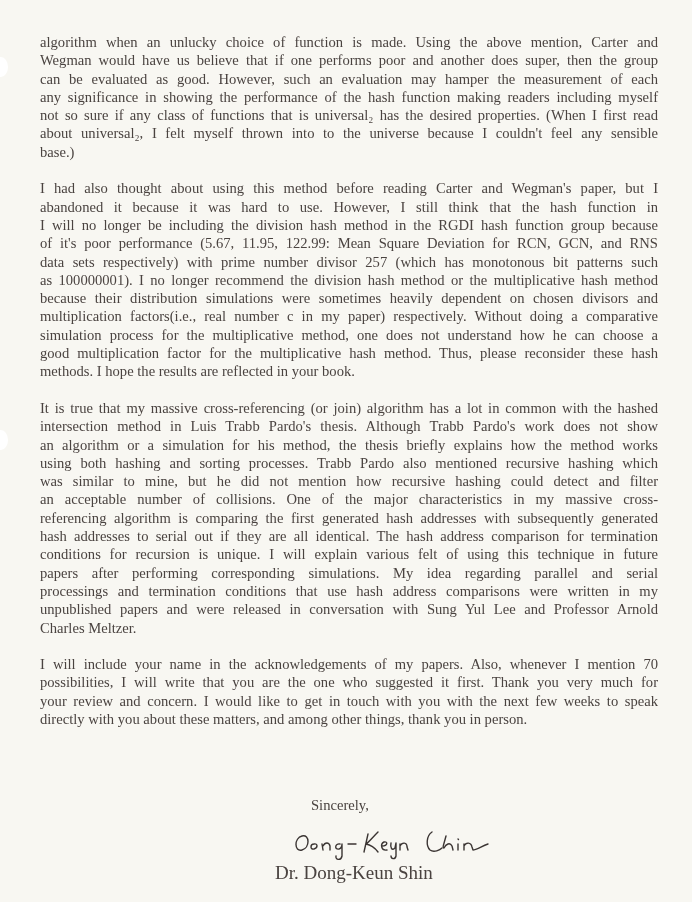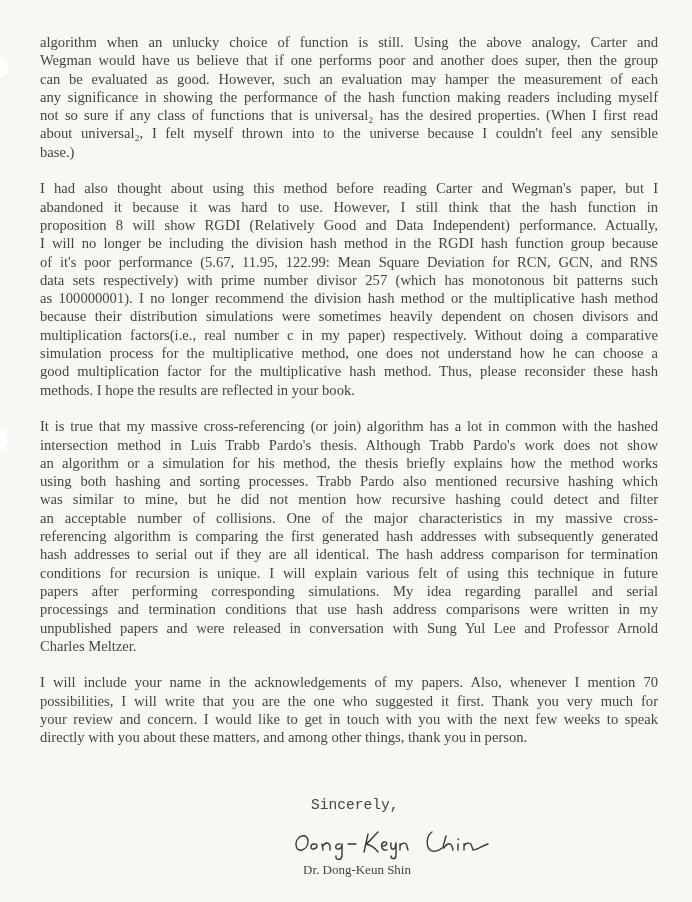--- a/index.html
+++ b/index.html
@@ -11,45 +11,44 @@
     color: #4a4340;
   }
   .page { position: absolute; left: 40px; top: 33px; width: 618px; }
   .para {
     font-size: 14.6px; line-height: 18.3px;
     text-align: justify;
     margin: 0 0 18.3px 0;
   }
   .para .ln { display: block; text-align: justify; text-align-last: justify; white-space: nowrap; }
   .para .ln.last { text-align-last: left; }
-  .closing { position: absolute; left: 311px; top: 797px; font-size: 14.6px; font-family: Liberation Mono, monospace; }
+  .closing { position: absolute; left: 311px; top: 797px; font-size: 14.6px; }
   .signature { position: absolute; left: 292px; top: 826px; }
-  .sig-name { position: absolute; left: 303px; top: 862px; font-size: 13px; }
+  .sig-name { position: absolute; left: 275px; top: 862px; font-size: 19px; }
   .hole { position: absolute; left: -6px; width: 14px; height: 20px; background: #ffffff; border-radius: 50%; }
 </style>
 </head>
 <body>
 
 <div class="hole" style="top:57px"></div>
 <div class="hole" style="top:430px"></div>
 
 <div class="page">
   <div class="para">
-      <span class="ln">algorithm when an unlucky choice of function is still.  Using the above analogy, Carter and</span>
+      <span class="ln">algorithm when an unlucky choice of function is made.  Using the above mention, Carter and</span>
       <span class="ln">Wegman would have us believe that if one performs poor and another does super, then the group</span>
       <span class="ln">can be evaluated as good.  However, such an evaluation may hamper the measurement of each</span>
       <span class="ln">any significance in showing the performance of the hash function making readers including myself</span>
       <span class="ln">not so sure if any class of functions that is universal₂ has the desired properties. (When I first read</span>
       <span class="ln">about universal₂, I felt myself  thrown into to the universe because I couldn't feel any sensible</span>
       <span class="ln last">base.)</span>
     </div>
   <div class="para">
       <span class="ln">I had also thought about using this method before reading Carter and Wegman's paper, but I</span>
       <span class="ln">abandoned it because it was hard to use. However, I still think that the hash function in</span>
-      <span class="ln">proposition 8 will show RGDI (Relatively Good and Data Independent) performance.  Actually,</span>
       <span class="ln">I will no longer be including the division hash method in the RGDI hash function group because</span>
       <span class="ln">of it's poor performance (5.67, 11.95, 122.99: Mean Square Deviation for RCN, GCN, and RNS</span>
       <span class="ln">data sets respectively) with prime number divisor 257 (which has monotonous bit patterns such</span>
       <span class="ln">as 100000001).  I no longer recommend the division hash method or  the multiplicative hash method</span>
       <span class="ln">because their distribution simulations were sometimes  heavily dependent on chosen divisors and</span>
       <span class="ln">multiplication factors(i.e., real number c in my paper) respectively.  Without doing a comparative</span>
       <span class="ln">simulation process for the multiplicative method,  one does not understand how he can choose a</span>
       <span class="ln">good multiplication factor for the multiplicative hash method.  Thus, please reconsider these hash</span>
       <span class="ln last">methods.  I hope the results are reflected in your book.</span>
     </div>

